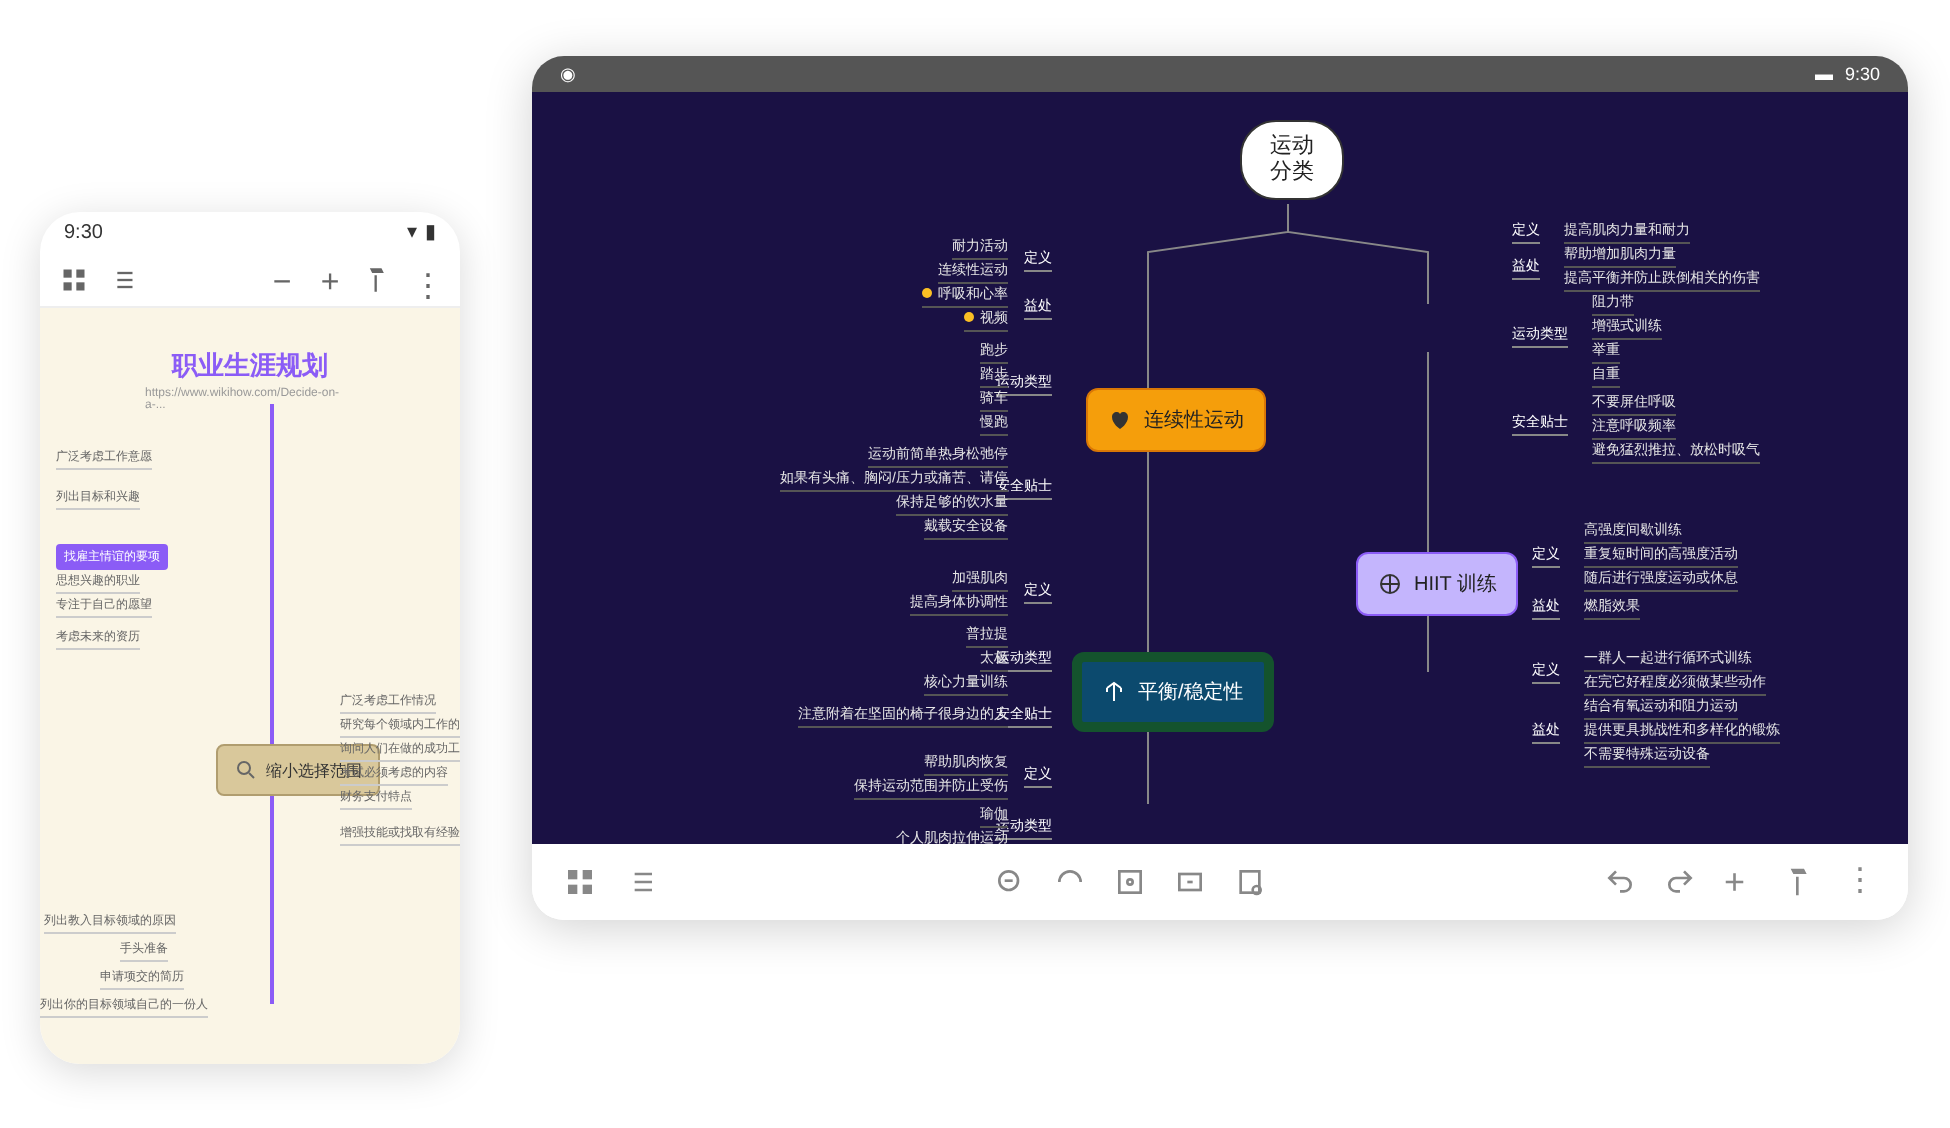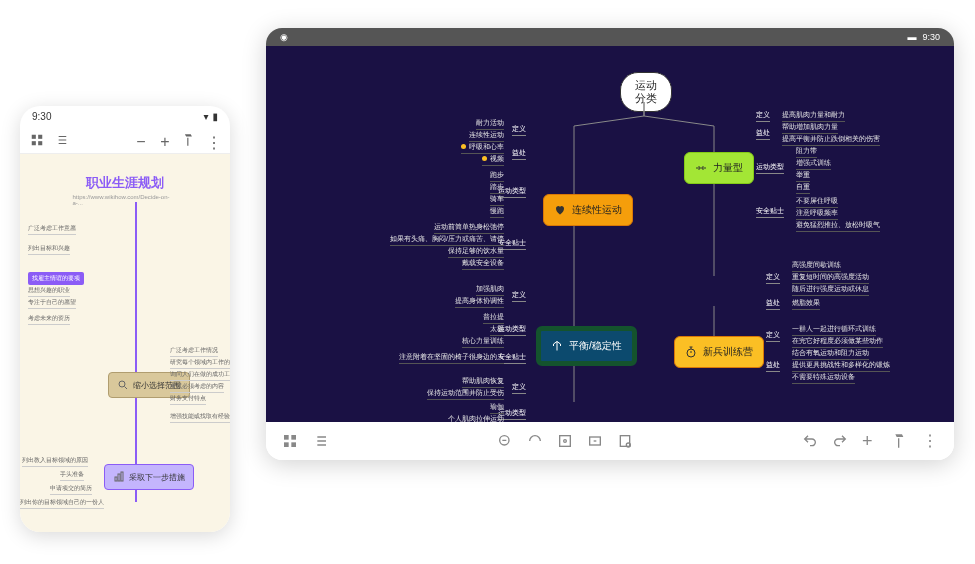--- a/index.html
+++ b/index.html
@@ -241,49 +241,41 @@
         </svg>
       <span>缩小选择范围</span>
     </div>
     <div class="p-leaf" style="left:150px;top:192px">广泛考虑工作情况</div>
     <div class="p-leaf" style="left:150px;top:204px">研究每个领域内工作的多样性</div>
     <div class="p-leaf" style="left:150px;top:216px">询问人们在做的成功工作</div>
     <div class="p-leaf" style="left:150px;top:228px">考试必须考虑的内容</div>
     <div class="p-leaf" style="left:150px;top:240px">财务支付特点</div>
     <div class="p-leaf" style="left:150px;top:258px">增强技能或找取有经验类的途径</div>
 
-    <div class="p-node p-node-purple" style="left:84px;top:310px">
-      <svg class="p-node-icon" viewBox="0 0 24 24" fill="none" stroke="#666" stroke-width="2">
-          <rect x="4" y="12" width="4" height="8"></rect>
-          <rect x="10" y="6" width="4" height="14"></rect>
-          <rect x="16" y="2" width="4" height="18"></rect>
-        </svg>
-      <span>采取下一步措施</span>
-    </div>
     <div class="p-leaf" style="left:2px;top:302px">列出教入目标领域的原因</div>
     <div class="p-leaf" style="left:40px;top:316px">手头准备</div>
     <div class="p-leaf" style="left:30px;top:330px">申请项交的简历</div>
     <div class="p-leaf" style="left:0px;top:344px">列出你的目标领域自己的一份人</div>
   </div>
 </div>
 
 <div class="tablet">
   <div class="tablet-status">
     <div class="tablet-status-left">
       <span>◉</span>
     </div>
     <div style="display:flex;gap:6px;align-items:center">
       <span>▬</span>
       <span>9:30</span>
     </div>
   </div>
 
   <div class="tablet-canvas">
 
-    <div class="t-root" style="left:354px;top:26px;white-space:pre-line">运动
+    <div class="t-root" style="left:354px;top:14px;white-space:pre-line">运动
 分类</div>
 
     <svg class="line" style="left:0;top:0;width:688px;height:376px" viewBox="0 0 688 376">
       <path d="M 378 56 L 378 70 L 308 80 L 308 148" stroke="#888" fill="none" stroke-width="1"></path>
       <path d="M 378 56 L 378 70 L 448 80 L 448 106" stroke="#888" fill="none" stroke-width="1"></path>
       <path d="M 448 130 L 448 230" stroke="#888" fill="none" stroke-width="1"></path>
       <path d="M 448 260 L 448 290" stroke="#888" fill="none" stroke-width="1"></path>
       <path d="M 308 172 L 308 280" stroke="#888" fill="none" stroke-width="1"></path>
       <path d="M 308 306 L 308 356" stroke="#888" fill="none" stroke-width="1"></path>
     </svg>
@@ -304,55 +296,49 @@
     <div class="t-leaf" style="right:450px;top:124px">跑步</div>
     <div class="t-leaf" style="right:450px;top:136px">踏步</div>
     <div class="t-leaf" style="right:450px;top:148px">骑车</div>
     <div class="t-leaf" style="right:450px;top:160px">慢跑</div>
     <div class="t-sub" style="right:428px;top:192px">安全贴士</div>
     <div class="t-leaf" style="right:450px;top:176px">运动前简单热身松弛停</div>
     <div class="t-leaf" style="right:450px;top:188px">如果有头痛、胸闷/压力或痛苦、请停</div>
     <div class="t-leaf" style="right:450px;top:200px">保持足够的饮水量</div>
     <div class="t-leaf" style="right:450px;top:212px">戴载安全设备</div>
 
-    <div class="t-branch t-lime" style="left:418px;top:106px">
-      <svg class="icon-svg" viewBox="0 0 24 24" fill="none" stroke="#333" stroke-width="2">
-          <path d="M4 10v4M8 8v8M16 8v8M20 10v4M8 12h8"></path>
-        </svg>
-      <span>力量型</span>
-    </div>
     <div class="t-sub" style="left:490px;top:64px">定义</div>
     <div class="t-leaf" style="left:516px;top:64px">提高肌肉力量和耐力</div>
     <div class="t-sub" style="left:490px;top:82px">益处</div>
     <div class="t-leaf" style="left:516px;top:76px">帮助增加肌肉力量</div>
     <div class="t-leaf" style="left:516px;top:88px">提高平衡并防止跌倒相关的伤害</div>
     <div class="t-sub" style="left:490px;top:116px">运动类型</div>
     <div class="t-leaf" style="left:530px;top:100px">阻力带</div>
     <div class="t-leaf" style="left:530px;top:112px">增强式训练</div>
     <div class="t-leaf" style="left:530px;top:124px">举重</div>
     <div class="t-leaf" style="left:530px;top:136px">自重</div>
     <div class="t-sub" style="left:490px;top:160px">安全贴士</div>
     <div class="t-leaf" style="left:530px;top:150px">不要屏住呼吸</div>
     <div class="t-leaf" style="left:530px;top:162px">注意呼吸频率</div>
     <div class="t-leaf" style="left:530px;top:174px">避免猛烈推拉、放松时吸气</div>
 
+    <div class="t-branch t-violet" style="left:412px;top:230px">
+      <svg class="icon-svg" viewBox="0 0 24 24" fill="none" stroke="#333" stroke-width="2">
+          <circle cx="12" cy="12" r="9"></circle>
+          <path d="M3 12h18M12 3v18"></path>
+        </svg>
+      <span>HIIT 训练</span>
+    </div>
     <div class="t-sub" style="left:500px;top:226px">定义</div>
     <div class="t-leaf" style="left:526px;top:214px">高强度间歇训练</div>
     <div class="t-leaf" style="left:526px;top:226px">重复短时间的高强度活动</div>
     <div class="t-leaf" style="left:526px;top:238px">随后进行强度运动或休息</div>
     <div class="t-sub" style="left:500px;top:252px">益处</div>
     <div class="t-leaf" style="left:526px;top:252px">燃脂效果</div>
 
-    <div class="t-branch t-gold" style="left:408px;top:290px">
-      <svg class="icon-svg" viewBox="0 0 24 24" fill="none" stroke="#333" stroke-width="2">
-          <circle cx="12" cy="14" r="8"></circle>
-          <path d="M12 6V2M9 2h6M12 10v4"></path>
-        </svg>
-      <span>新兵训练营</span>
-    </div>
     <div class="t-sub" style="left:500px;top:284px">定义</div>
     <div class="t-leaf" style="left:526px;top:278px">一群人一起进行循环式训练</div>
     <div class="t-leaf" style="left:526px;top:290px">在完它好程度必须做某些动作</div>
     <div class="t-sub" style="left:500px;top:314px">益处</div>
     <div class="t-leaf" style="left:526px;top:302px">结合有氧运动和阻力运动</div>
     <div class="t-leaf" style="left:526px;top:314px">提供更具挑战性和多样化的锻炼</div>
     <div class="t-leaf" style="left:526px;top:326px">不需要特殊运动设备</div>
 
     <div class="t-branch t-blue" style="left:270px;top:280px">
       <svg class="icon-svg" viewBox="0 0 24 24" fill="none" stroke="#fff" stroke-width="2">

